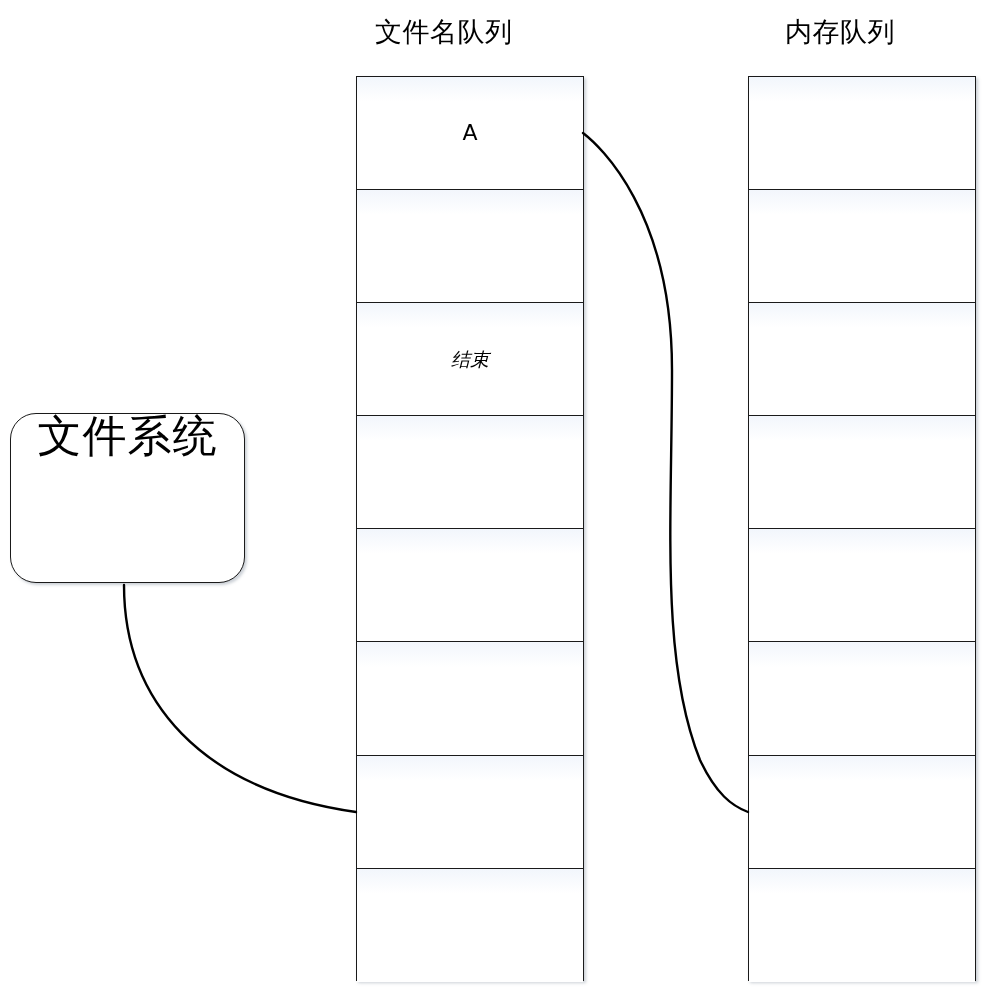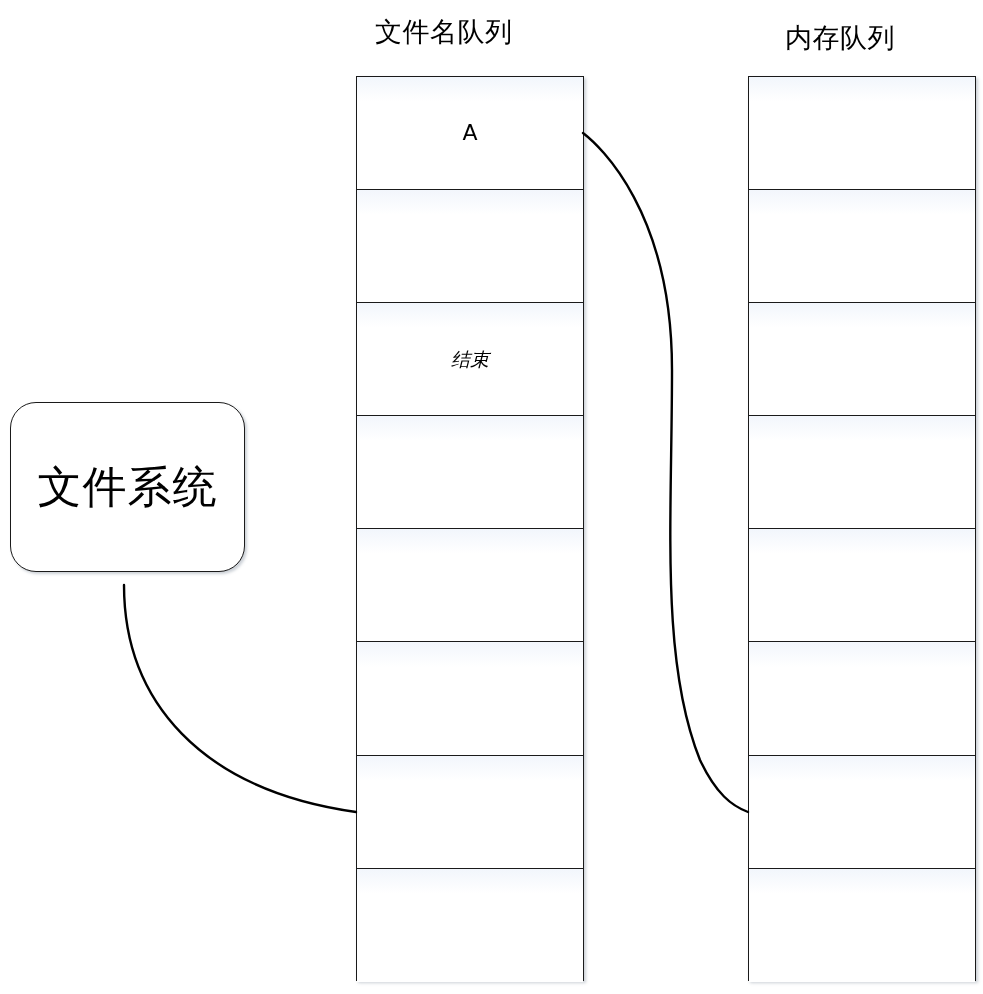--- a/index.html
+++ b/index.html
@@ -21,21 +21,21 @@
   
   .col-title {
     position: absolute;
     font-size: 27px;
     color: #000000;
     white-space: nowrap;
     line-height: 1;
     letter-spacing: 0.5px;
   }
   #title-filename { left: 375px; top: 18px; }
-  #title-memory   { left: 785px; top: 18px; margin-top: 6px; }
+  #title-memory   { left: 785px; top: 18px; }
 
   
   .queue {
     position: absolute;
     border: 1.6px solid #1a1a1a;
     background: #ffffff;
     box-sizing: border-box;
     box-shadow: 2px 2px 3px rgba(140,150,165,0.45);
   }
   #queue-filename {
@@ -69,30 +69,29 @@
     color: #000000;
     line-height: 1;
     user-select: none;
   }
   .cell-label.cjk { font-size: 19px; font-style: italic; }
 
   
   #fs-box {
     position: absolute;
     left: 10px;
-    top: 402px;
+    top: 413px;
     width: 235px;
     height: 170px;
     box-sizing: border-box;
     border: 1.6px solid #1a1a1a;
     border-radius: 26px;
     background: #ffffff;
     box-shadow: 2px 2px 3px rgba(140,150,165,0.45);
     display: flex;
-    align-items: center;
     justify-content: center;
   }
   #fs-box-label {
     font-size: 44px;
     color: #000000;
     line-height: 1;
     letter-spacing: 1px;
     user-select: none;
   }
 

